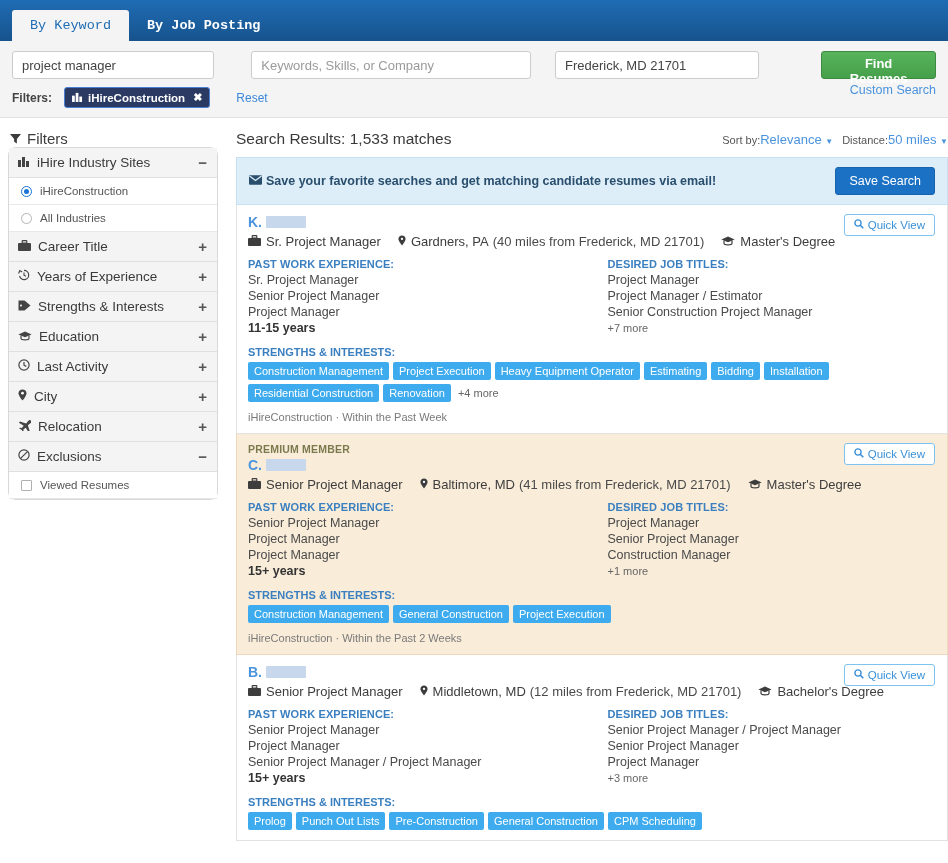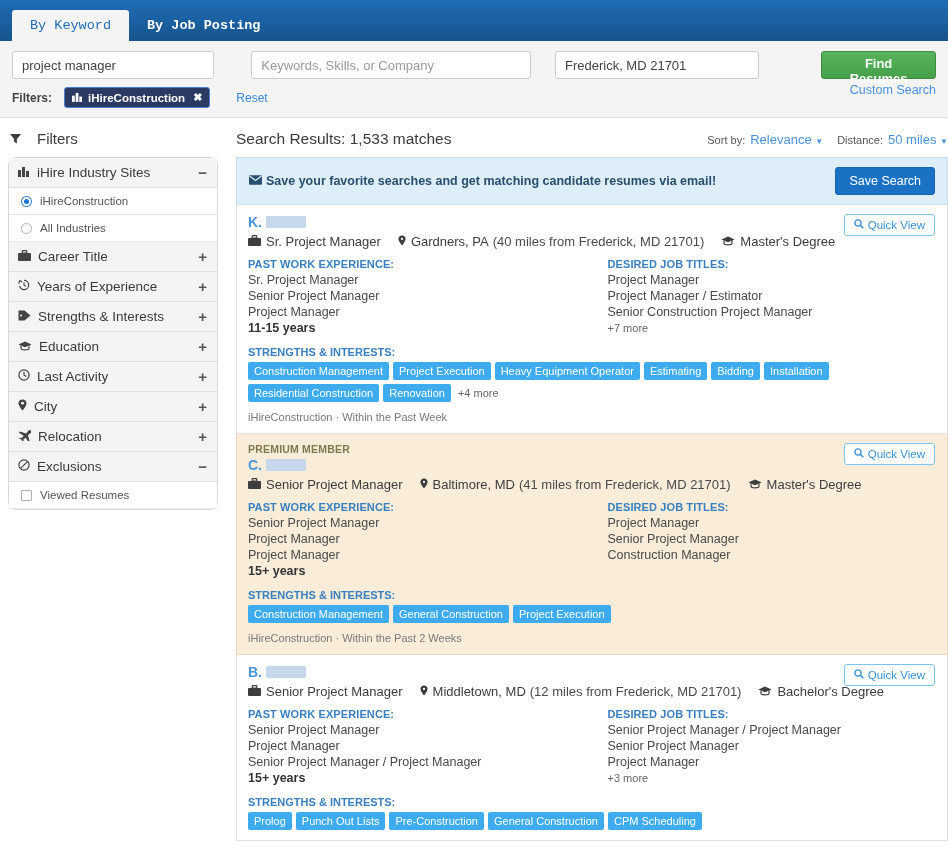--- a/index.html
+++ b/index.html
@@ -61,21 +61,21 @@
     color:#4a93dd; font-size:12.5px; cursor:pointer;
   }
 
   
   .main-wrap { display:flex; }
 
   
   .sidebar { width:228px; padding:12px 10px 0 8px; }
   .filters-title {
     font-size:15px; color:#3c3c3c; font-weight:normal;
-    margin:0 0 10px 2px; display:flex; align-items:center; gap:16px;
+    margin:0 0 0 2px; display:flex; align-items:center; gap:6px;
   }
   .facet-box { border:1px solid #d8d8d8; border-radius:8px; background:#fff; }
   .facet-head {
     display:flex; align-items:center; justify-content:space-between;
     background:#f4f4f4; border-bottom:1px solid #e0e0e0;
     padding:7px 10px 7px 9px; cursor:pointer;
     font-size:13.5px; color:#3a3a3a;
   }
   .facet-head .lbl { display:flex; align-items:center; gap:7px; }
   .facet-head .pm { font-size:15px; color:#555; font-weight:bold; line-height:10px; }
@@ -96,21 +96,21 @@
   .cbox {
     width:11px; height:11px; border:1px solid #b0b0b0; background:#fff;
     border-radius:1px; flex:0 0 auto;
   }
   .svgic { display:inline-block; vertical-align:-1px; }
 
   
   .results { flex:1; padding:12px 0 0 8px; padding-right:0; }
   .results-head { display:flex; align-items:baseline; padding:0 0 9px 0; }
   .results-title { font-size:15.5px; color:#3a3a3a; }
-  .sortbar { margin-left:auto; display:flex; align-items:baseline; gap:5px; font-size:11px; color:#555; padding-right:0; }
+  .sortbar { margin-left:auto; display:flex; align-items:baseline; font-size:11px; color:#555; padding-right:0; }
   .sortbar .val { color:#4a93dd; font-size:13px; cursor:pointer; }
   .sortbar .lbl2 { margin-left:9px; }
   .caret { font-size:8px; color:#4a93dd; }
 
   .notice {
     background:#ddeef8; border:1px solid #c6e2f2;
     display:flex; align-items:center; padding:9px 12px;
   }
   .notice-text { font-size:12.5px; color:#2a4f6e; font-weight:bold; display:flex; align-items:flex-end; gap:4px; }
   .save-btn {
@@ -461,20 +461,21 @@
               <div class="col-line">Senior Project Manager</div>
               <div class="col-line">Project Manager</div>
               <div class="col-line">Project Manager</div>
               <div class="col-line bold">15+ years</div>
             </div>
             <div class="col right">
               <div class="col-head">DESIRED JOB TITLES:</div>
               <div class="col-line">Project Manager</div>
               <div class="col-line">Senior Project Manager</div>
               <div class="col-line">Construction Manager</div>
+              <div class="col-more">+1 more</div>
             </div>
           </div>
           <div class="si-head">STRENGTHS &amp; INTERESTS:</div>
           <div class="tags">
             <span class="tag">Construction Management</span>
             <span class="tag">General Construction</span>
             <span class="tag">Project Execution</span>
           </div>
           <div class="src-line">iHireConstruction · Within the Past 2 Weeks</div>
         </div>

